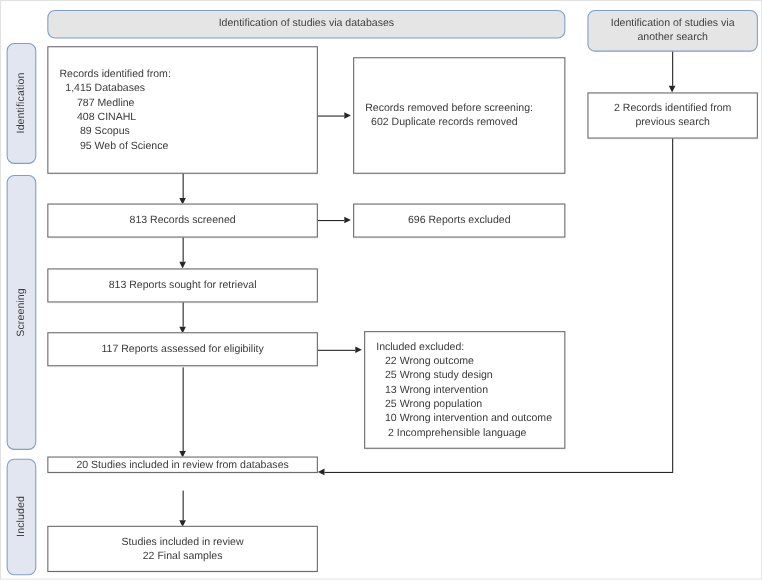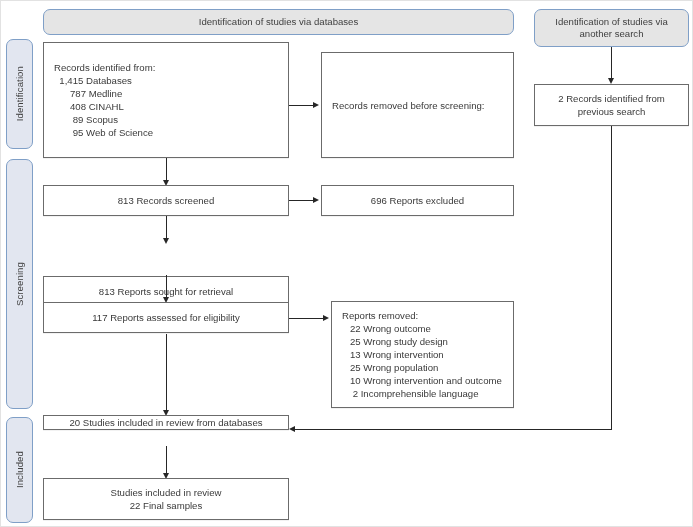--- a/index.html
+++ b/index.html
@@ -133,20 +133,21 @@
     <div class="ln">Records identified from:</div>
     <div class="ln">  1,415 Databases</div>
     <div class="ln">      787 Medline</div>
     <div class="ln">      408 CINAHL</div>
     <div class="ln">       89 Scopus</div>
     <div class="ln">       95 Web of Science</div>
   </div>
 
   <div class="box left" style="left:320px; top:51px; width:193px; height:106px;">
     <div class="ln">Records removed before screening:</div>
+    <div class="ln">  602 Duplicate records removed</div>
   </div>
 
   <div class="hline" style="left:288px; top:104px; width:24px;"></div>
   <div class="arrow-right" style="left:312px; top:100.5px;"></div>
 
   <div class="vline" style="left:165px; top:157px; height:22px;"></div>
   <div class="arrow-down" style="left:161.5px; top:179px;"></div>
 
   <div class="box center" style="left:42px; top:184px; width:246px; height:31px;">
     <div class="ln">813 Records screened</div>
@@ -155,33 +156,33 @@
   <div class="box center" style="left:320px; top:184px; width:193px; height:31px;">
     <div class="ln">696 Reports excluded</div>
   </div>
 
   <div class="hline" style="left:288px; top:199px; width:24px;"></div>
   <div class="arrow-right" style="left:312px; top:195.5px;"></div>
 
   <div class="vline" style="left:165px; top:215px; height:22px;"></div>
   <div class="arrow-down" style="left:161.5px; top:237px;"></div>
 
-  <div class="box center" style="left:42px; top:243px; width:246px; height:31px;margin-top:32px;">
+  <div class="box center" style="left:42px; top:243px; width:246px; height:31px;">
     <div class="ln">813 Reports sought for retrieval</div>
   </div>
 
   <div class="vline" style="left:165px; top:274px; height:22px;"></div>
   <div class="arrow-down" style="left:161.5px; top:296px;"></div>
 
   <div class="box center" style="left:42px; top:301px; width:246px; height:31px;">
     <div class="ln">117 Reports assessed for eligibility</div>
   </div>
 
   <div class="box left" style="left:330px; top:300px; width:183px; height:107px;">
-    <div class="ln">Reports removed:</div>
+    <div class="ln">Included excluded:</div>
     <div class="ln">   22 Wrong outcome</div>
     <div class="ln">   25 Wrong study design</div>
     <div class="ln">   13 Wrong intervention</div>
     <div class="ln">   25 Wrong population</div>
     <div class="ln">   10 Wrong intervention and outcome</div>
     <div class="ln">    2 Incomprehensible language</div>
   </div>
 
   <div class="hline" style="left:288px; top:317px; width:34px;"></div>
   <div class="arrow-right" style="left:322px; top:313.5px;"></div>

